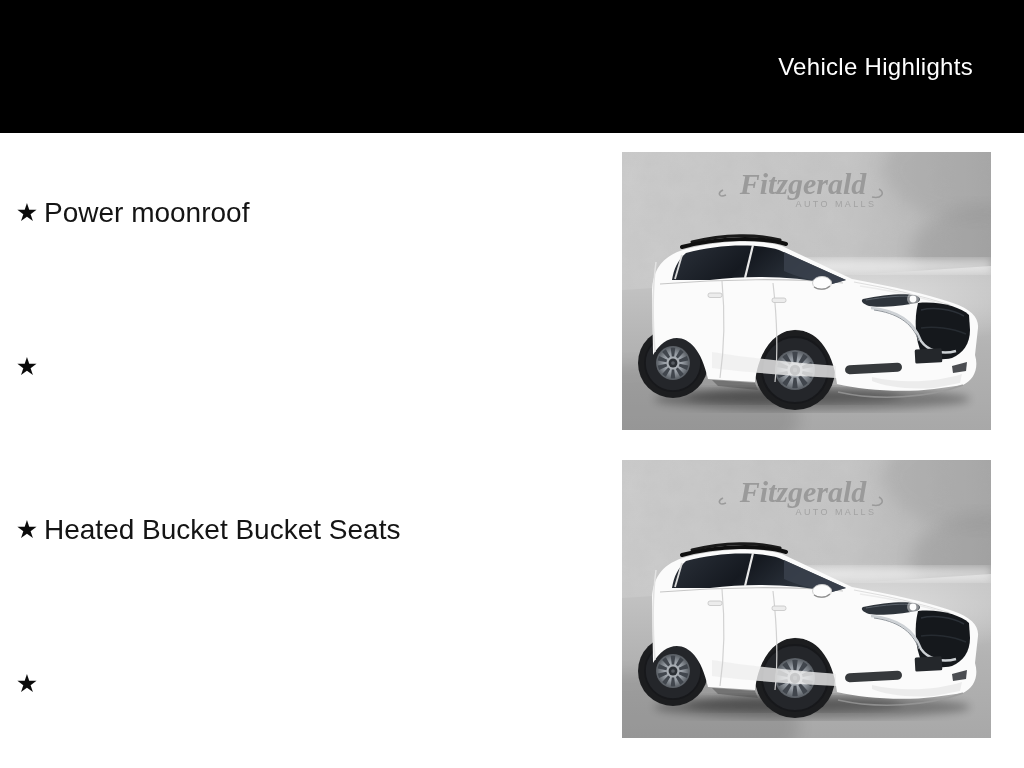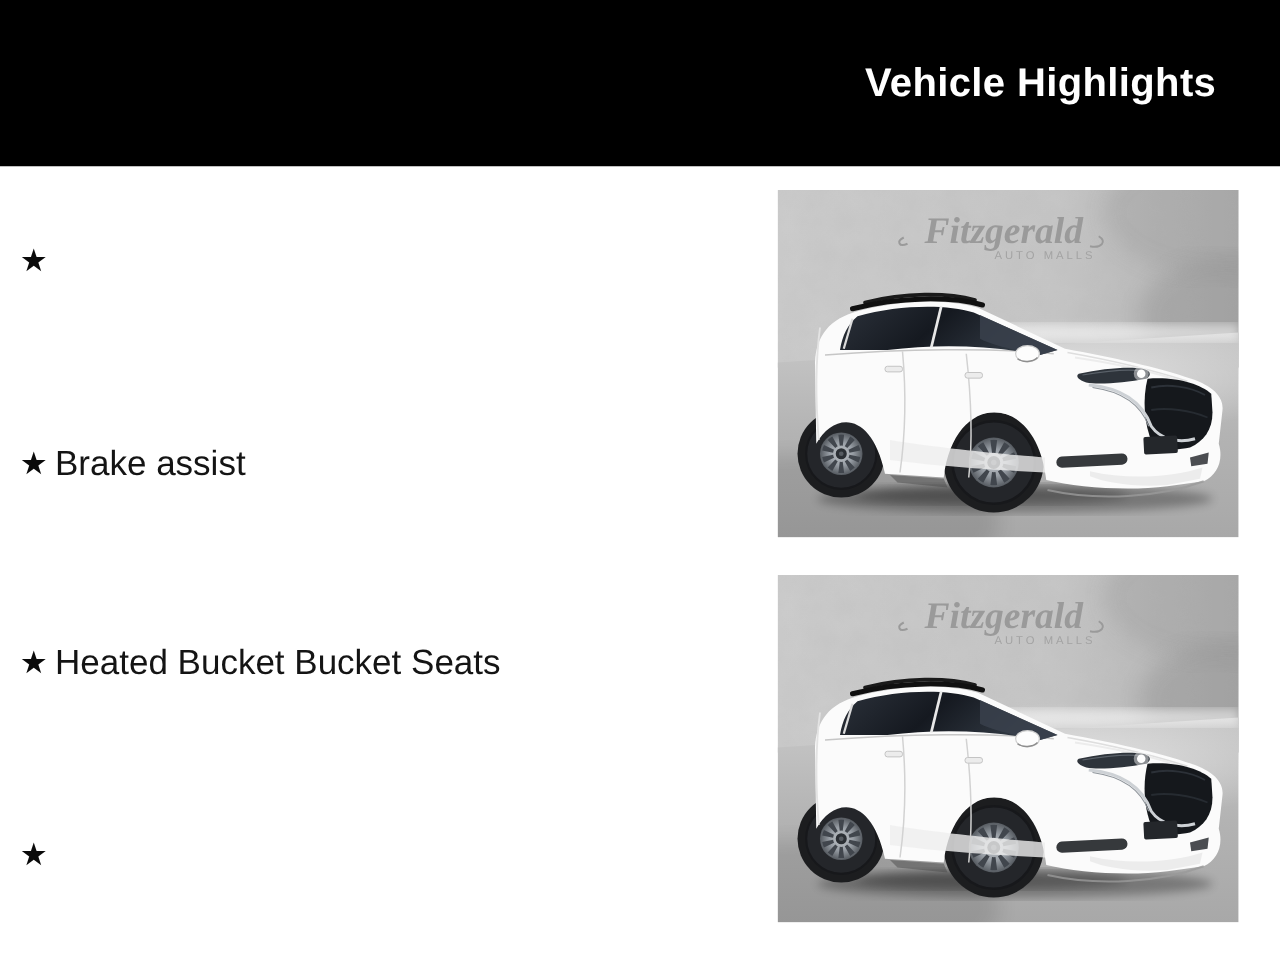--- a/index.html
+++ b/index.html
@@ -8,21 +8,21 @@
     position:relative; width:1024px; height:768px; overflow:hidden;
     background:#ffffff; font-family:"Liberation Sans", sans-serif;
   }
   .header {
     position:absolute; left:0; top:0; width:1024px; height:133px;
     background:#000000;
   }
   .header-title {
     position:absolute; top:0; right:51px; height:133px;
     display:flex; align-items:center;
-    color:#ffffff; font-size:32px; font-weight:700; letter-spacing:0.3px;
+    color:#ffffff; font-size:24px; font-weight:400; letter-spacing:0.3px;
     white-space:nowrap;
   }
   .feature-item {
     position:absolute; left:10px; display:flex; align-items:center;
     color:#141414; font-size:28px; line-height:32px; white-space:nowrap;
   }
   .feature-item .star {
     font-family:"DejaVu Sans", sans-serif;
     font-size:25px; line-height:1; width:34px; text-align:center;
     transform:translateY(-1px); color:#0a0a0a;
@@ -39,24 +39,24 @@
 
 <div class="page">
 
   <div class="header">
     <div class="header-title">Vehicle Highlights</div>
   </div>
 
   <div>
     <div class="feature-item" style="top:197px">
       <span class="star">★</span>
+      <span>Power moonroof</span>
     </div>
     <div class="feature-item" style="top:355px">
       <span class="star">★</span>
-      <span>Brake assist</span>
     </div>
     <div class="feature-item" style="top:514px">
       <span class="star">★</span>
       <span>Heated Bucket Bucket Seats</span>
     </div>
     <div class="feature-item" style="top:672px">
       <span class="star">★</span>
     </div>
   </div>
 

